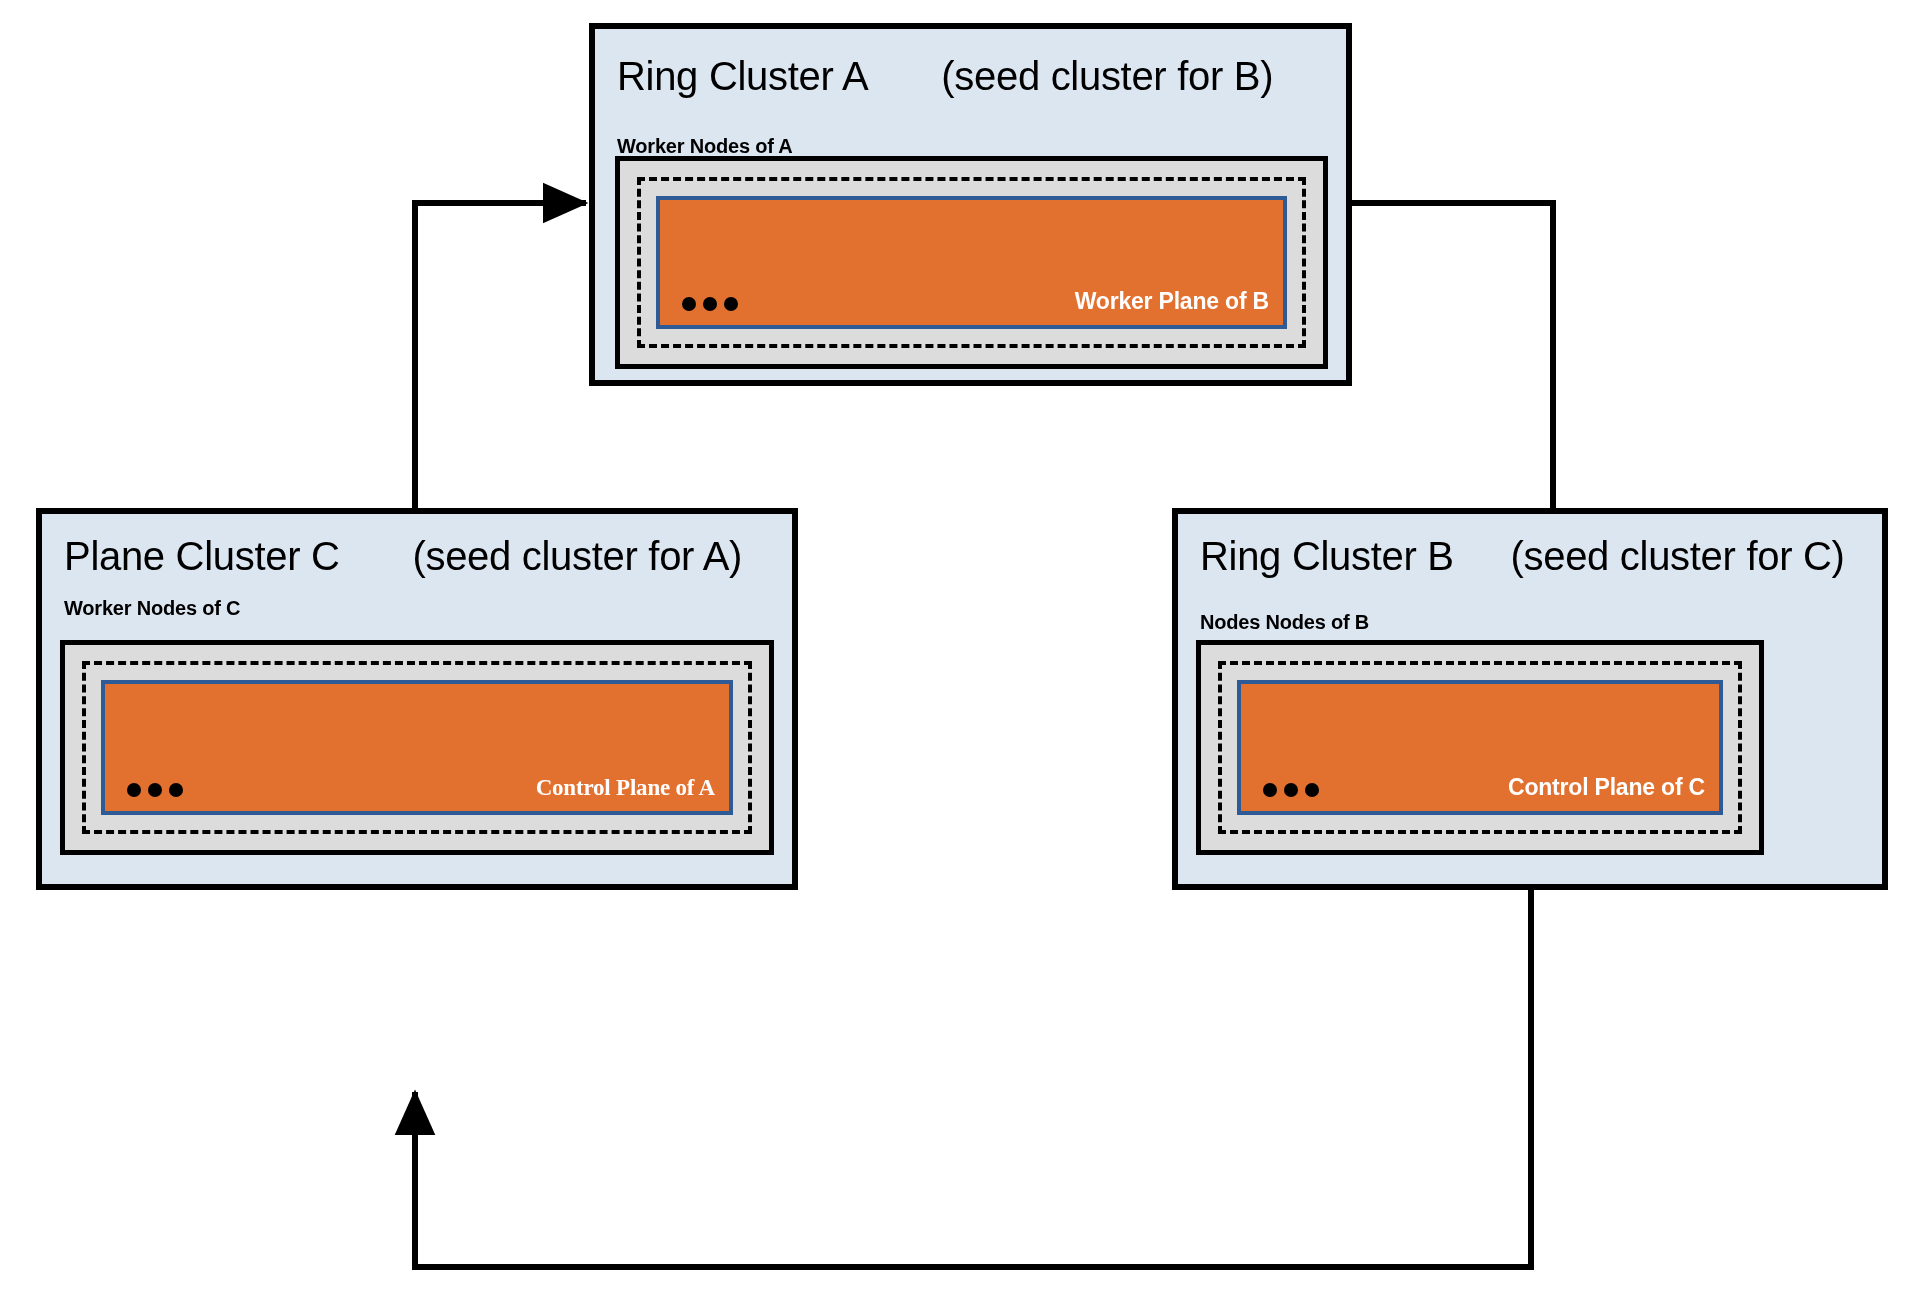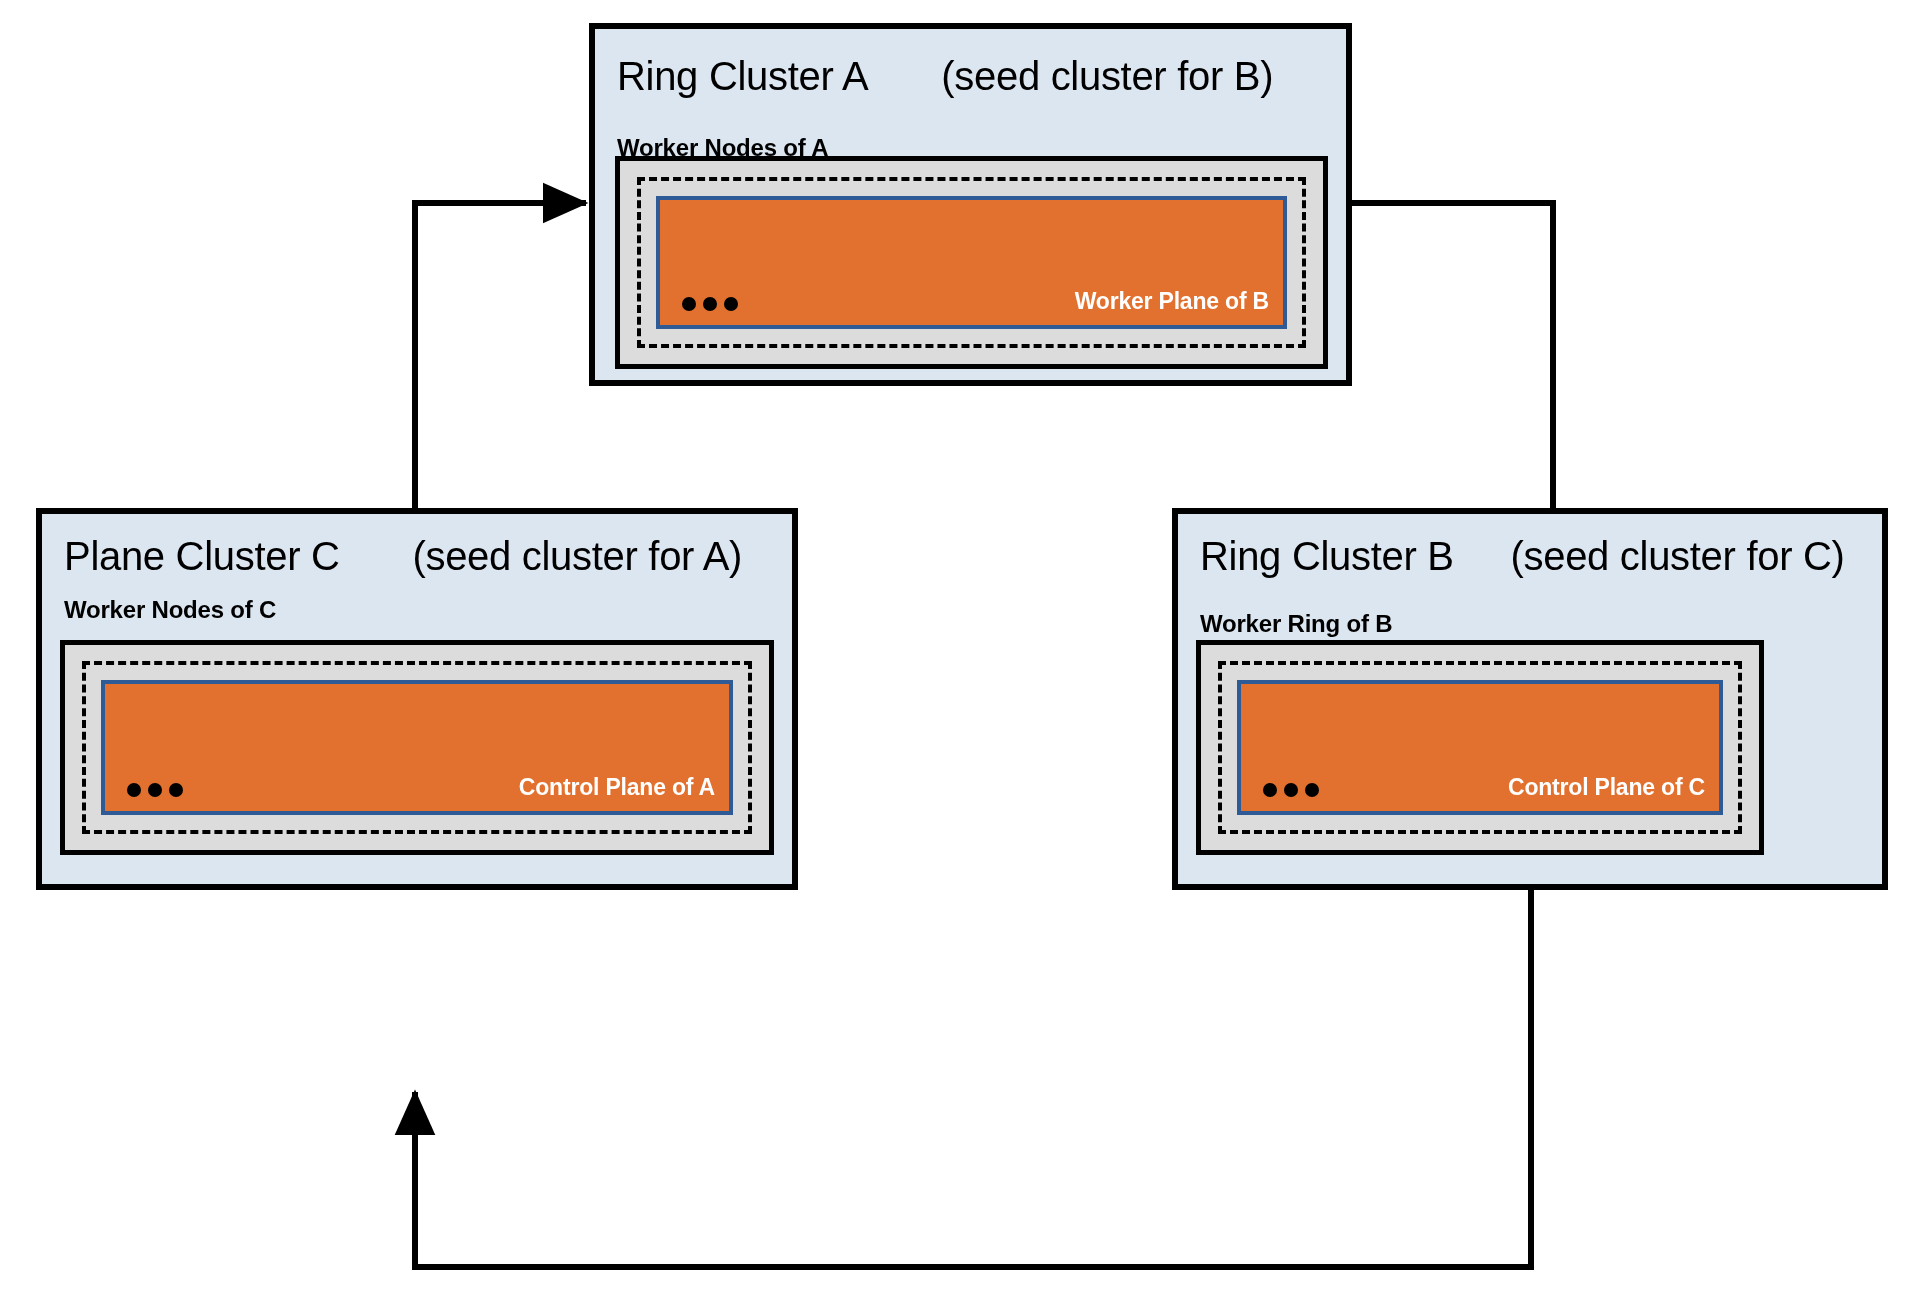--- a/index.html
+++ b/index.html
@@ -10,21 +10,21 @@
   
   #arrows{position:absolute;left:0;top:0;width:1924px;height:1306px;z-index:1;}
 
   
   .cluster{position:absolute;z-index:2;background:#dce6f1;border:6px solid #000;
            box-sizing:border-box;}
   .cluster-title{position:absolute;white-space:nowrap;font-size:40px;font-weight:400;
                  letter-spacing:-0.3px;line-height:1;}
   .ct-name{display:inline-block;}
   .ct-seed{display:inline-block;}
-  .worker-label{position:absolute;white-space:nowrap;font-size:24px;font-weight:700;
+  .worker-label{position:absolute;white-space:nowrap;font-size:20px;font-weight:700;
                 letter-spacing:-0.2px;line-height:1;}
 
   
   .node-outer{position:absolute;background:#dcdcdc;border:5px solid #000;
               box-sizing:border-box;}
   .node-dashed{position:absolute;border:4px dashed #000;box-sizing:border-box;}
   .cplane{position:absolute;background:#e2702e;border:4px solid #2e5a96;
           box-sizing:border-box;}
   .cplane-label{position:absolute;right:14px;bottom:10px;color:#fff;font-weight:700;
                 font-size:23px;white-space:nowrap;letter-spacing:-0.2px;}
@@ -72,39 +72,39 @@
   </div>
 
   <div class="cluster" style="left:36px;top:508px;width:762px;height:382px;">
     <div class="cluster-title" style="left:22px;top:22px;">
       <span class="ct-name">Plane Cluster C</span>
       <span class="ct-seed" style="margin-left:62px;">(seed cluster for A)</span>
     </div>
     <div class="worker-label" style="left:22px;top:84px;">Worker Nodes of C</div>
 
     <div class="node-outer" style="left:18px;top:126px;width:714px;height:215px;">
-      <div class="node-dashed" style="left:17px;top:16px;right:17px;bottom:16px;">
+      <div class="node-dashed" style="left:17px;top:16px;right:17px;bottom:16px;font-family:Liberation Serif, serif;">
         <div class="cplane" style="left:15px;top:15px;right:15px;bottom:15px;">
           <div class="dots">
             <i></i>
               <i></i>
               <i></i>
           </div>
           <div class="cplane-label">Control Plane of A</div>
         </div>
       </div>
     </div>
   </div>
 
   <div class="cluster" style="left:1172px;top:508px;width:716px;height:382px;">
     <div class="cluster-title" style="left:22px;top:22px;">
       <span class="ct-name">Ring Cluster B</span>
       <span class="ct-seed" style="margin-left:46px;">(seed cluster for C)</span>
     </div>
-    <div class="worker-label" style="left:22px;top:98px;">Worker Ring of B</div>
+    <div class="worker-label" style="left:22px;top:98px;">Nodes Nodes of B</div>
 
     <div class="node-outer" style="left:18px;top:126px;width:568px;height:215px;">
       <div class="node-dashed" style="left:17px;top:16px;right:17px;bottom:16px;">
         <div class="cplane" style="left:15px;top:15px;right:15px;bottom:15px;">
           <div class="dots">
             <i></i>
               <i></i>
               <i></i>
           </div>
           <div class="cplane-label">Control Plane of C</div>

